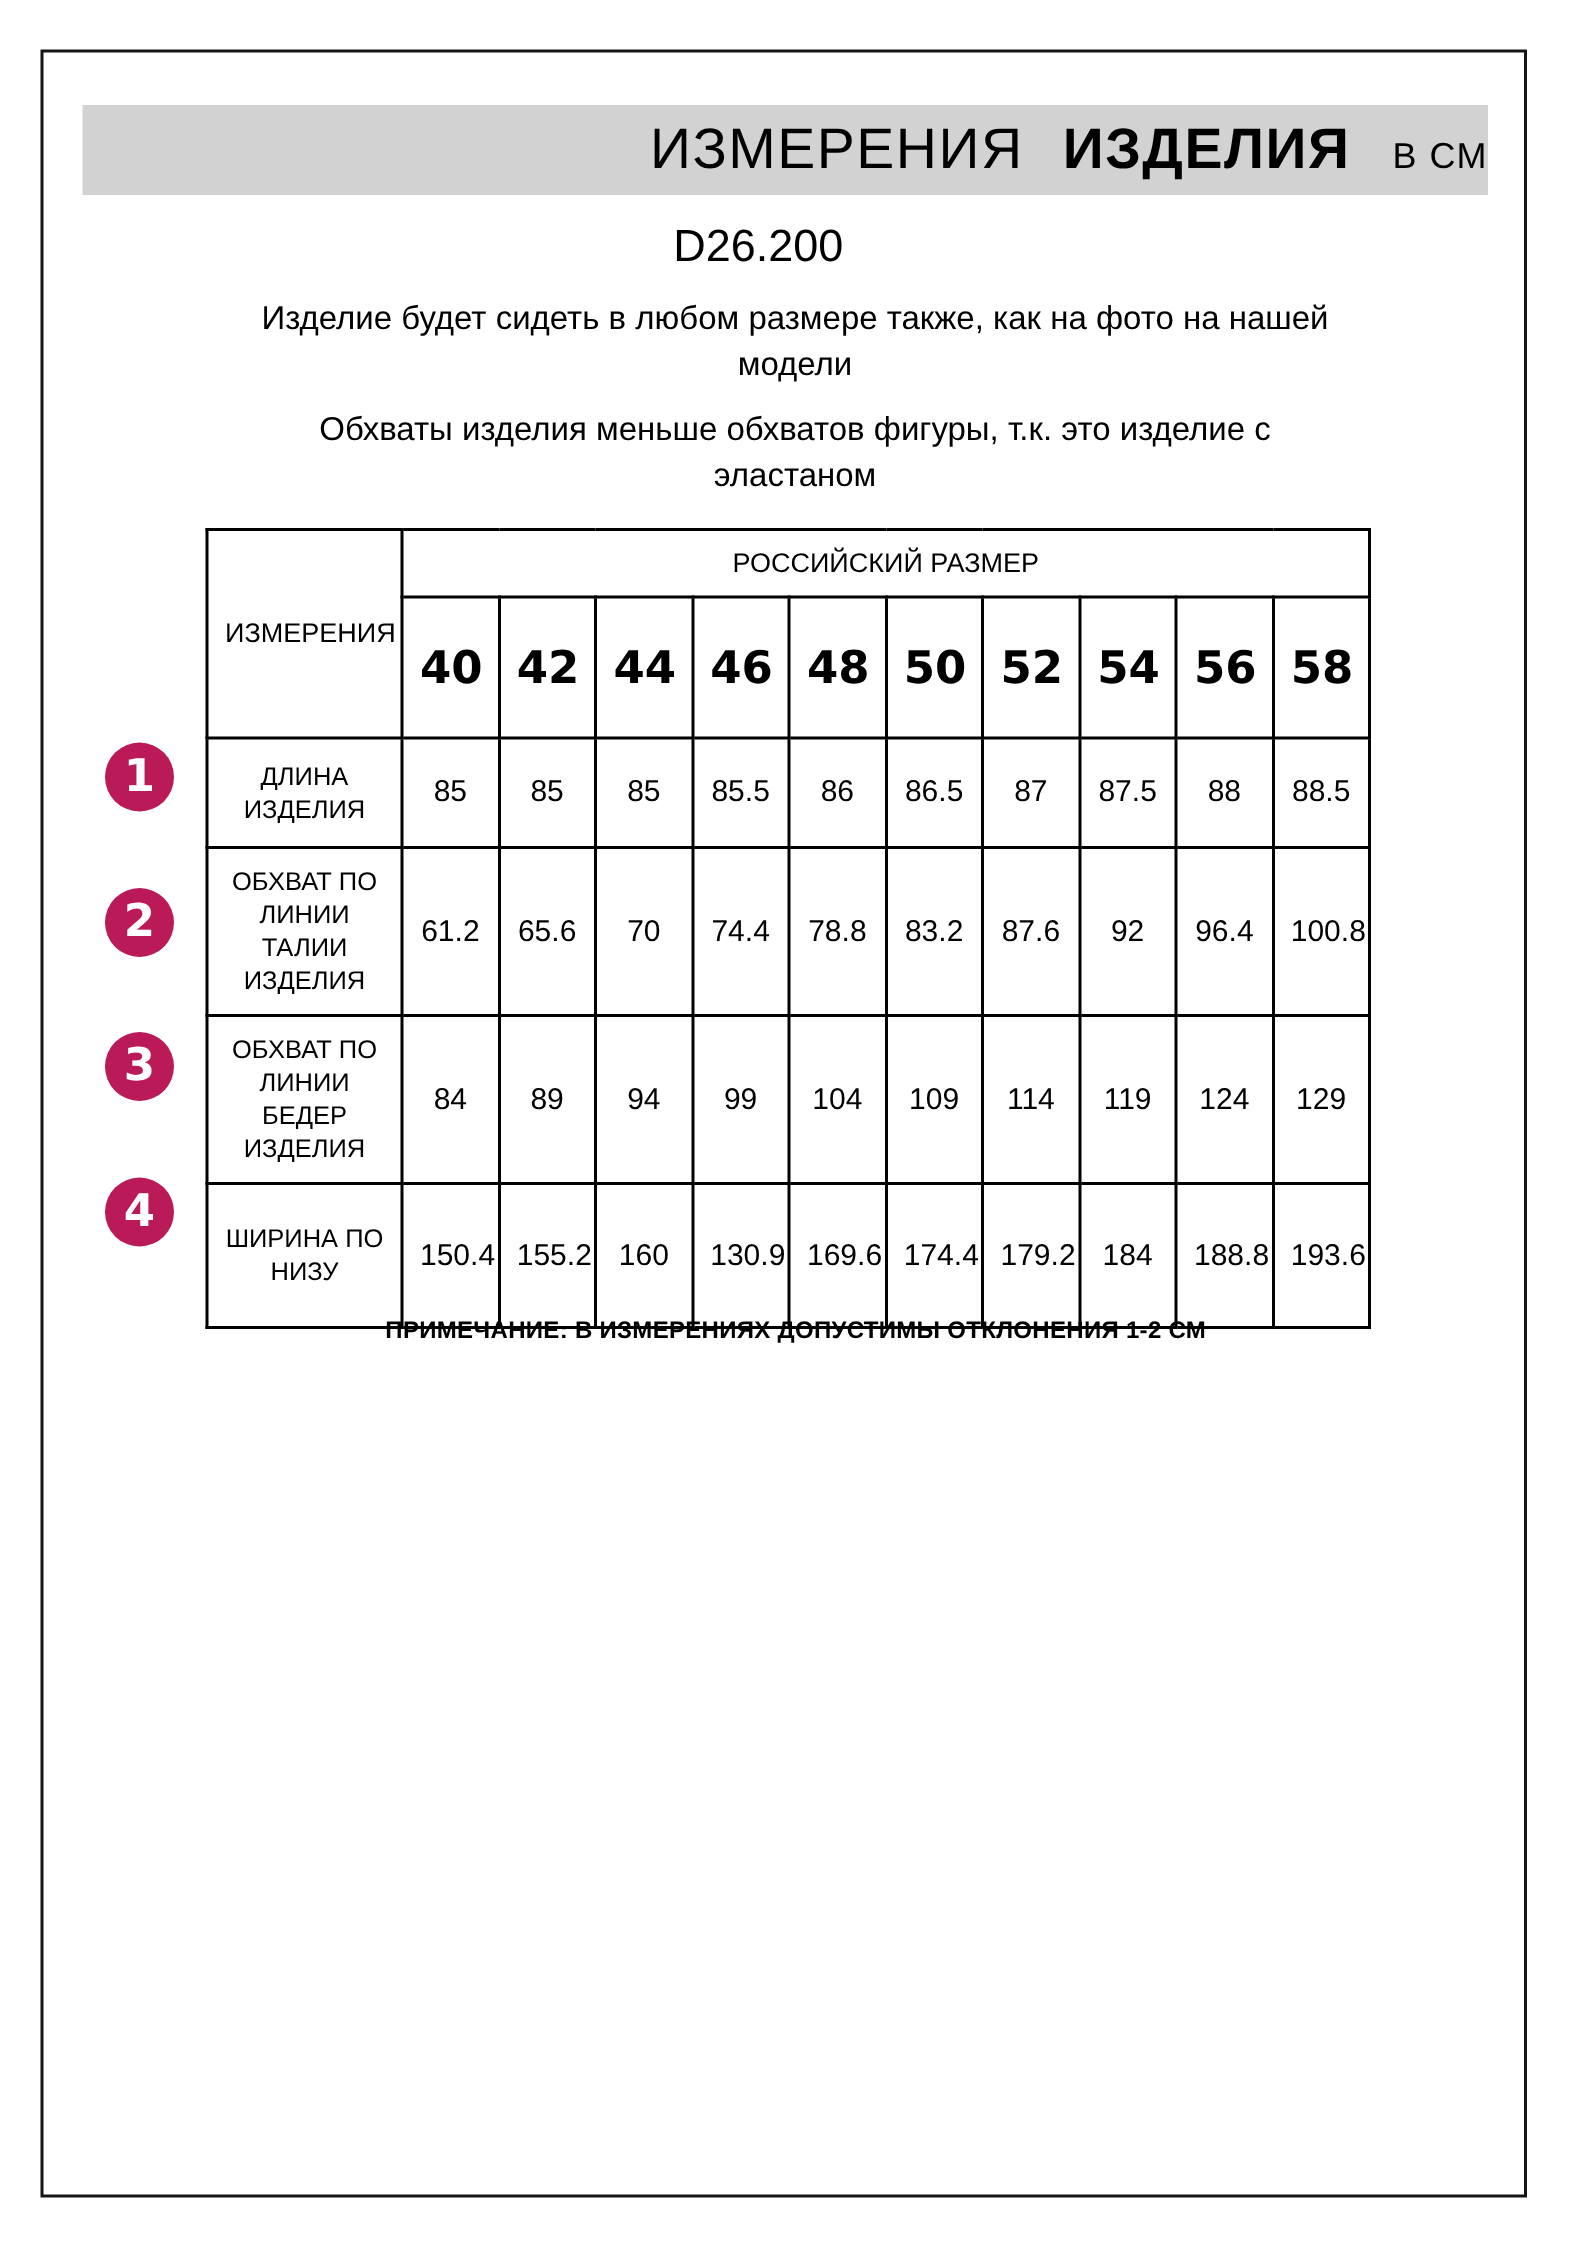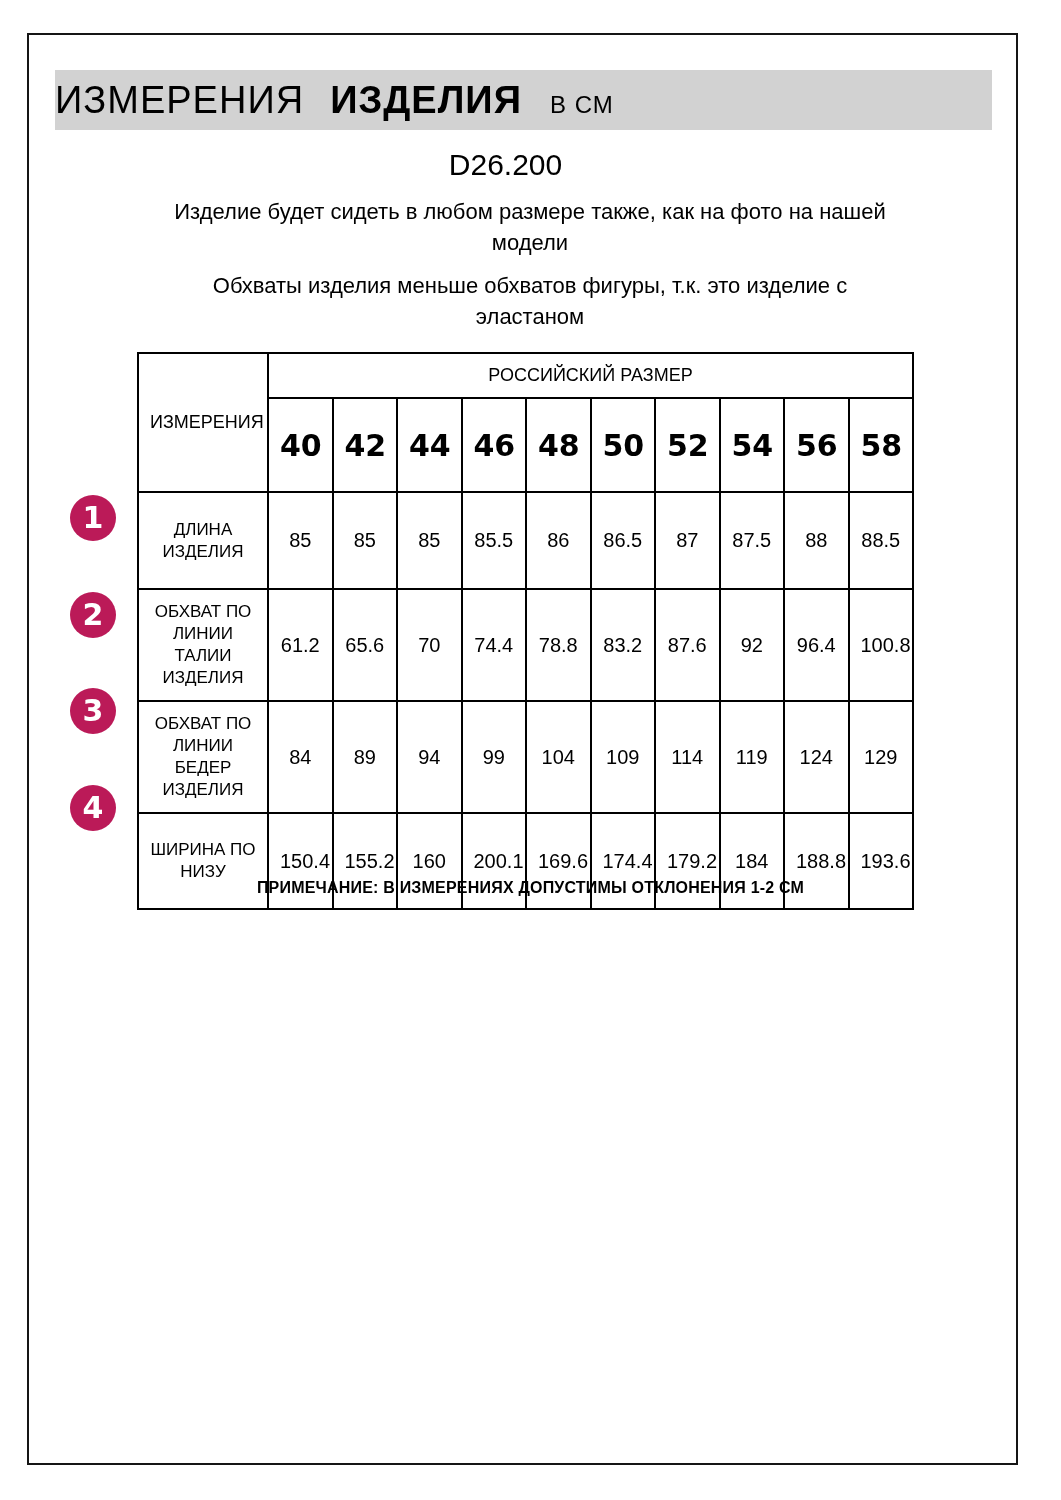--- a/index.html
+++ b/index.html
@@ -18,21 +18,21 @@
   .page-border{
     position:absolute;left:27px;top:33px;
     width:991px;height:1432px;
     border:2px solid #151515;
     background:#fff;
   }
   .title-band{
     position:absolute;left:55px;top:70px;
     width:937px;height:60px;
     background:var(--band);
-    text-align:left;
+    text-align:right;
     line-height:60px;
     white-space:nowrap;
   }
   .title-band .w1{font-size:38px;font-weight:400;letter-spacing:1px;}
   .title-band .w2{font-size:38px;font-weight:700;margin-left:26px;letter-spacing:1px;}
   .title-band .w3{font-size:24px;font-weight:400;margin-left:28px;letter-spacing:1px;}
   .product-code{
     position:absolute;left:0;top:148px;width:1011px;
     text-align:center;font-size:30px;font-weight:400;
   }
@@ -58,21 +58,21 @@
   td.group-cell{font-size:18px;height:22px;}
   tr.r-sizes td{
     height:94px;
     font-family:"DejaVu Sans",sans-serif;
     font-weight:700;font-size:30px;
   }
   tr.r-data td{font-size:20px;}
   tr.r-data td.label-cell{
     font-size:17px;line-height:22px;white-space:pre-line;
   }
-  tr.rh-0 td{height:97px;}
+  tr.rh-0 td{height:73px;}
   tr.rh-1 td{height:96px;}
   tr.rh-2 td{height:97px;}
   tr.rh-3 td{height:96px;margin-top:25px;}
   .badge{
     position:absolute;left:70px;
     width:46px;height:46px;border-radius:50%;
     background:var(--badge);
     color:#fff;text-align:center;line-height:46px;
     font-family:"DejaVu Sans",sans-serif;
     font-weight:700;font-size:30px;
@@ -179,21 +179,21 @@
     <td>119</td>
     <td>124</td>
     <td>129</td>
   </tr>
   <tr class="r-data rh-3">
     <td class="label-cell">ШИРИНА ПО
 НИЗУ</td>
     <td>150.4</td>
     <td>155.2</td>
     <td>160</td>
-    <td>200.1</td>
+    <td>130.9</td>
     <td>169.6</td>
     <td>174.4</td>
     <td>179.2</td>
     <td>184</td>
     <td>188.8</td>
     <td>193.6</td>
   </tr>
 </tbody>
   </table>
 

